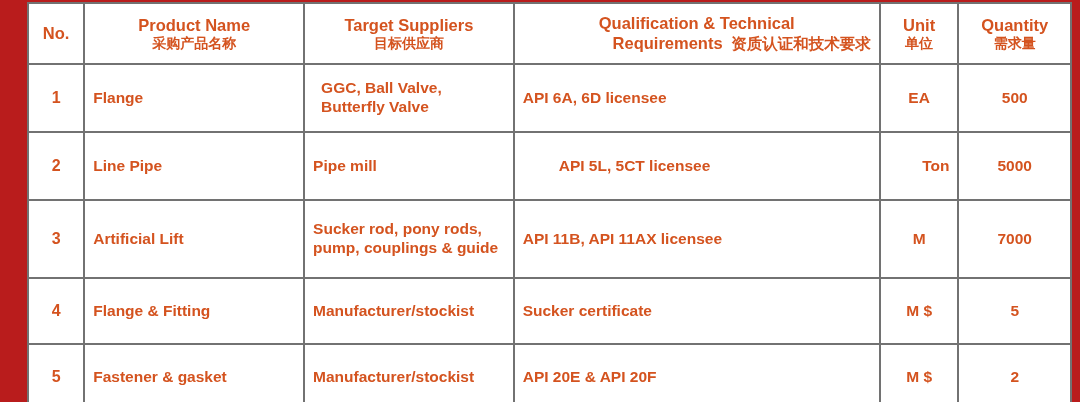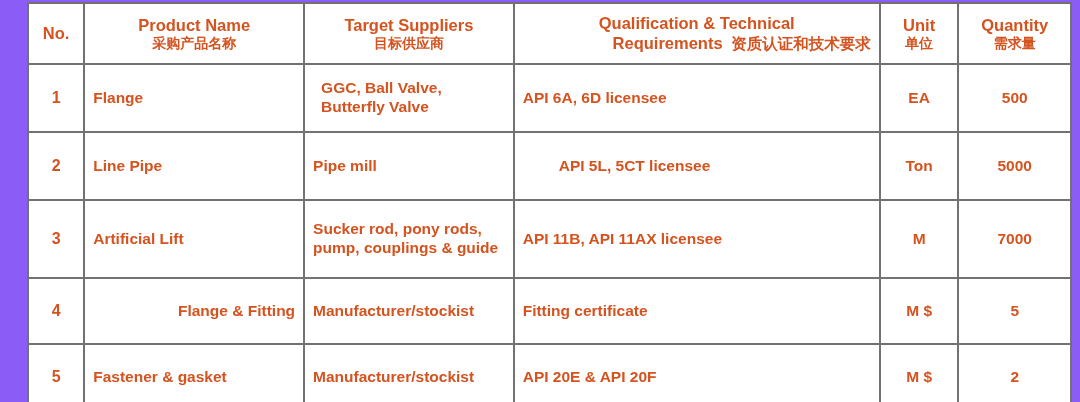--- a/index.html
+++ b/index.html
@@ -10,21 +10,21 @@
   body {
     width: 1080px;
     height: 402px;
     font-family: "Liberation Sans", sans-serif;
     overflow: hidden;
   }
   #sheet {
     position: relative;
     width: 1080px;
     height: 402px;
-    background: #8b5cf6;
+    background: #b91c1c;
   }
   table.procurement {
     position: absolute;
     left: 27px;
     top: 2px;
     width: 1045px;
     border-collapse: collapse;
     table-layout: fixed;
     color: #d4531f;
     font-weight: bold;
@@ -124,36 +124,36 @@
         <td class="col-sup" style="color: rgb(212, 83, 31); padding-left: 16px;">GGC, Ball Valve, Butterfly Valve</td>
         <td class="col-qual" style="color: rgb(212, 83, 31);">API 6A, 6D licensee</td>
         <td class="col-unit" style="color: rgb(212, 83, 31);">EA</td>
         <td class="col-qty" style="color: rgb(212, 83, 31);">500</td>
       </tr>
       <tr class="r2">
         <td class="col-no" style="color: rgb(212, 83, 31);">2</td>
         <td class="col-name" style="color: rgb(212, 83, 31);">Line Pipe</td>
         <td class="col-sup" style="color: rgb(212, 83, 31);">Pipe mill</td>
         <td class="col-qual" style="color: rgb(212, 83, 31); padding-left: 44px;">API 5L, 5CT licensee</td>
-        <td class="col-unit" style="color: rgb(212, 83, 31);">Ton</td>
+        <td class="col-unit" style="color: rgb(212, 83, 31); text-align: right;">Ton</td>
         <td class="col-qty" style="color: rgb(212, 83, 31);">5000</td>
       </tr>
       <tr class="r3">
         <td class="col-no" style="color: rgb(212, 83, 31);">3</td>
         <td class="col-name" style="color: rgb(212, 83, 31);">Artificial Lift</td>
         <td class="col-sup" style="color: rgb(212, 83, 31);">Sucker rod, pony rods, pump, couplings &amp; guide</td>
         <td class="col-qual" style="color: rgb(212, 83, 31); margin-left: 44px;">API 11B, API 11AX licensee</td>
         <td class="col-unit" style="color: rgb(212, 83, 31);">M</td>
         <td class="col-qty" style="color: rgb(212, 83, 31);">7000</td>
       </tr>
       <tr class="r4">
         <td class="col-no" style="color: rgb(212, 83, 31);">4</td>
-        <td class="col-name" style="color: rgb(212, 83, 31); text-align: right;">Flange &amp; Fitting</td>
+        <td class="col-name" style="color: rgb(212, 83, 31);">Flange &amp; Fitting</td>
         <td class="col-sup" style="color: rgb(212, 83, 31);">Manufacturer/stockist</td>
-        <td class="col-qual" style="color: rgb(212, 83, 31);">Fitting certificate</td>
+        <td class="col-qual" style="color: rgb(212, 83, 31);">Sucker certificate</td>
         <td class="col-unit" style="color: rgb(212, 83, 31);">M $</td>
         <td class="col-qty" style="color: rgb(212, 83, 31);">5</td>
       </tr>
       <tr class="r5">
         <td class="col-no" style="color: rgb(212, 83, 31);">5</td>
         <td class="col-name" style="color: rgb(212, 83, 31);">Fastener &amp; gasket</td>
         <td class="col-sup" style="color: rgb(212, 83, 31);">Manufacturer/stockist</td>
         <td class="col-qual" style="color: rgb(212, 83, 31);">API 20E &amp; API 20F</td>
         <td class="col-unit" style="color: rgb(212, 83, 31);">M $</td>
         <td class="col-qty" style="color: rgb(212, 83, 31);">2</td>

